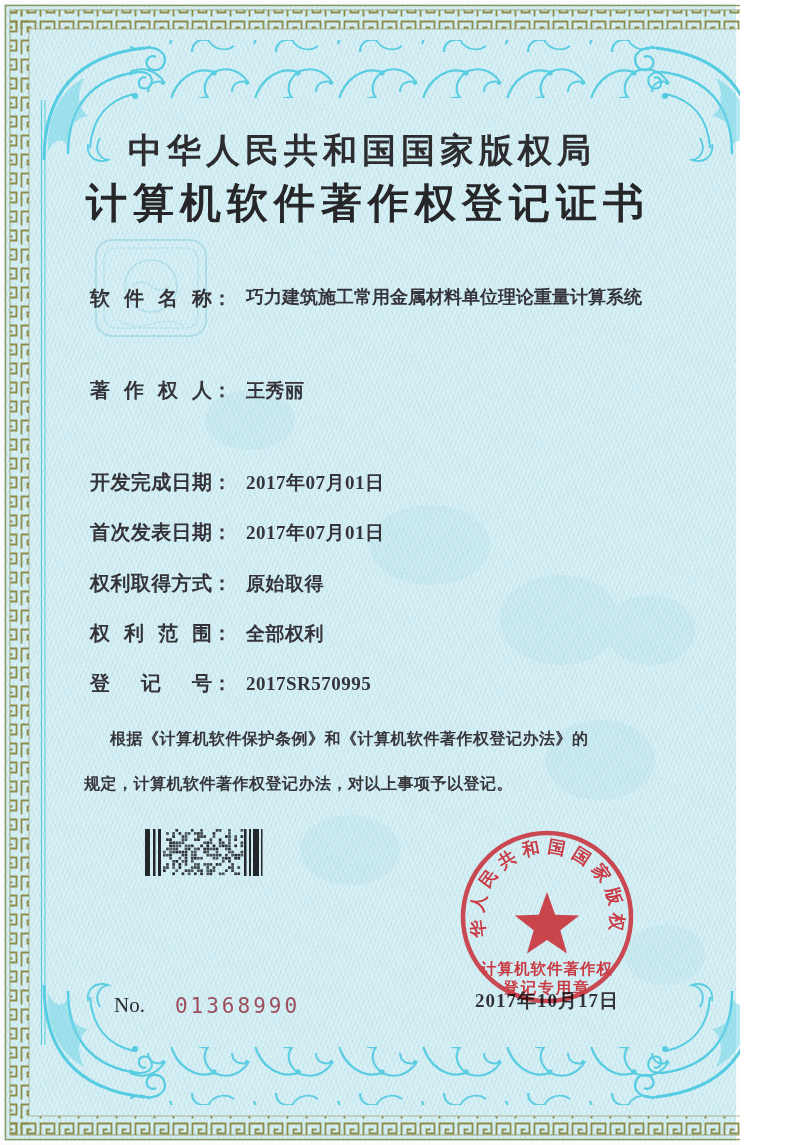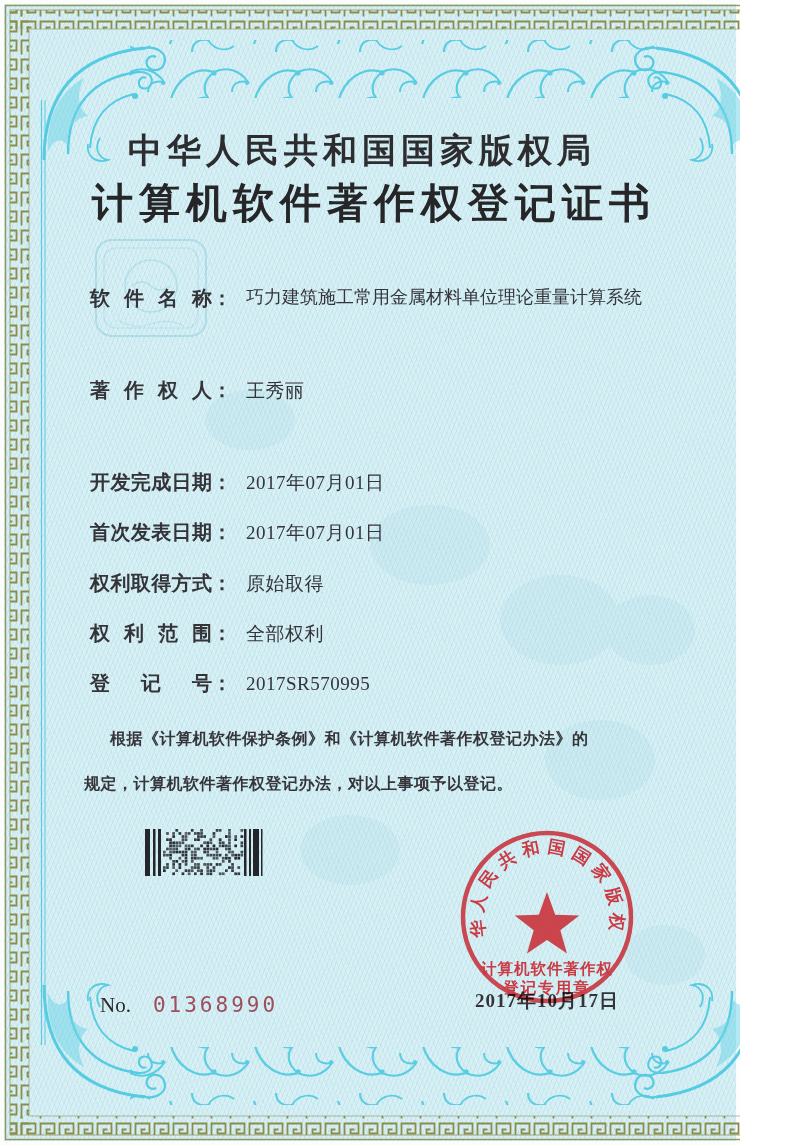--- a/index.html
+++ b/index.html
@@ -14,55 +14,55 @@
     box-shadow: inset 0 0 0 4px #fbfdfd;
     font-family:"Liberation Serif","DejaVu Serif",serif;
     color:#2e2e32;
   }
   svg.bg{position:absolute;inset:0;z-index:0;}
   .content{position:absolute;inset:0;z-index:1;}
 
   .titles{position:absolute;left:22px;width:680px;text-align:center;}
   .title-authority{position:absolute;top:128px;left:0;width:100%;
     font-size:34px;font-weight:700;letter-spacing:5px;color:#2d2d30;}
-  .title-cert{position:absolute;top:176px;left:12px;width:100%;
+  .title-cert{position:absolute;top:176px;left:6px;width:100%;
     font-size:41px;font-weight:800;letter-spacing:6px;color:#262629;}
 
   .certno{position:absolute;top:249px;right:100px;font-size:15px;font-weight:600;
     letter-spacing:1px;color:#3f3f44;}
   .certno .lbl{margin-right:6px;}
 
   .fields{position:absolute;inset:0;}
   .field-row{position:absolute;left:90px;display:flex;align-items:flex-start;}
   .f-label{display:inline-flex;justify-content:space-between;width:122px;
     font-size:20px;font-weight:600;line-height:25px;color:#333338;white-space:nowrap;}
   .f-colon{font-size:20px;font-weight:600;line-height:25px;color:#333338;}
   .f-values{margin-left:14px;}
-  .f-value{font-size:19px;font-weight:400;line-height:25px;color:#34343a;letter-spacing:.5px;text-align:right;}
+  .f-value{font-size:19px;font-weight:700;line-height:25px;color:#34343a;letter-spacing:.5px;text-align:right;}
   .row-0{top:286px}.row-1{top:378px}.row-2{top:470px}.row-3{top:520px}
   .row-4{top:571px}.row-5{top:621px}.row-6{top:671px}
   .row-0 .f-value{line-height:23px;}
   .row-0 .f-value.v0{font-size:18px;letter-spacing:0;}
   .row-0 .f-value.v1{font-size:17px;letter-spacing:0;}
   .row-0 .f-value.v2{font-size:15px;letter-spacing:1px;}
 
   .stmt{position:absolute;font-size:16px;font-weight:600;color:#35353a;letter-spacing:.5px;}
   .stmt-0{left:110px;top:729px;}
   .stmt-1{left:84px;top:774px;}
 
   .barcode{position:absolute;left:145px;top:829px;width:120px;height:47px;}
   .barcode svg{width:100%;height:100%;display:block;}
 
   .issue-date{position:absolute;left:452px;top:988px;width:190px;text-align:center;
     font-size:19px;font-weight:600;color:#333338;letter-spacing:1px;}
 
   .seal{position:absolute;left:452px;top:822px;width:190px;height:190px;
     mix-blend-mode:multiply;opacity:.95;}
 
-  .no-line{position:absolute;left:100px;top:993px;display:flex;align-items:flex-start;gap:22px;}
+  .no-line{position:absolute;left:114px;top:993px;display:flex;align-items:flex-end;gap:30px;}
   .no-label{font-size:21px;color:#2c2c2c;font-family:"Liberation Serif","DejaVu Serif",serif;}
   .no-digits{font-size:21px;color:#9d4d5c;letter-spacing:3px;
     font-family:"DejaVu Sans Mono","Liberation Mono",monospace;}
 </style>
 </head>
 <body>
 
 <div class="page">
 
   <svg class="bg" width="800" height="1145" viewBox="0 0 800 1145" xmlns="http://www.w3.org/2000/svg">

